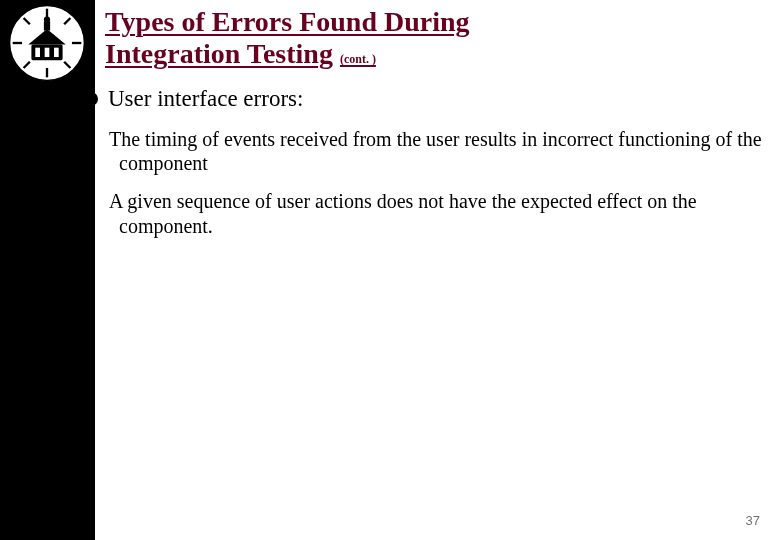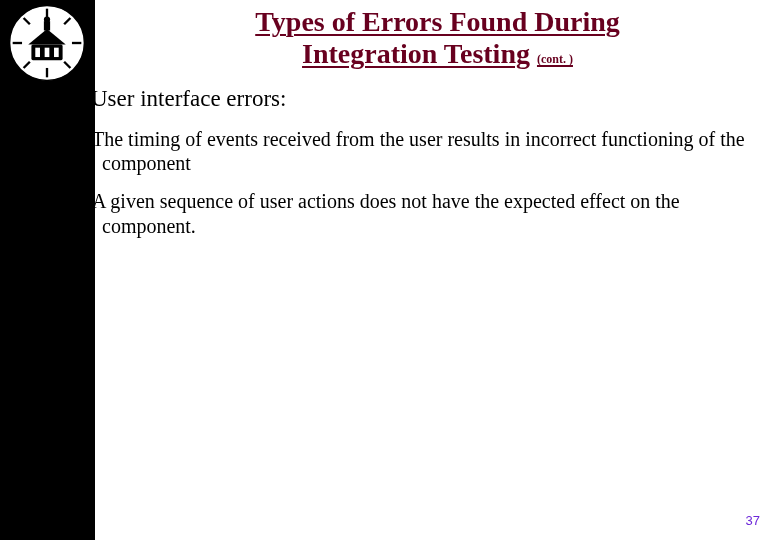--- a/index.html
+++ b/index.html
@@ -28,21 +28,21 @@
     display: flex;
     align-items: center;
     justify-content: center;
   }
   .logo svg { display: block; }
   .title-block {
     position: absolute;
     left: 95px;
     right: 0;
     top: 6px;
-    text-align: center;
+    text-align: left;
     padding: 0 10px;
   }
   .title-line {
     font-weight: bold;
     color: #68001f;
     font-size: 28px;
     line-height: 1.15;
     text-decoration: underline;
     text-decoration-thickness: 2px;
     text-underline-offset: 3px;
@@ -60,21 +60,21 @@
   }
   .title-cont {
     color: #68001f;
     font-size: 12px;
     text-decoration: underline;
     text-decoration-thickness: 2px;
     text-underline-offset: 2px;
   }
   .content {
     position: absolute;
-    left: 82px;
+    left: 99px;
     right: 18px;
     top: 85px;
   }
   .bullet-row {
     display: flex;
     align-items: flex-start;
     margin-left: -15px;
   }
   .bullet-dot {
     width: 14px;
@@ -97,21 +97,21 @@
     margin-top: 14px;
     line-height: 1.22;
     padding-left: 0;
     text-indent: -10px;
   }
   .page-num {
     position: absolute;
     right: 20px;
     bottom: 12px;
     font-size: 13px;
-    color: #6d28d9;
+    color: #737373;
     font-family: Arial, sans-serif;
   }
 </style>
 </head>
 <body>
 
 <div class="sidebar"></div>
 
 <div class="logo">
   <svg viewBox="0 0 100 100" width="78" height="78">

